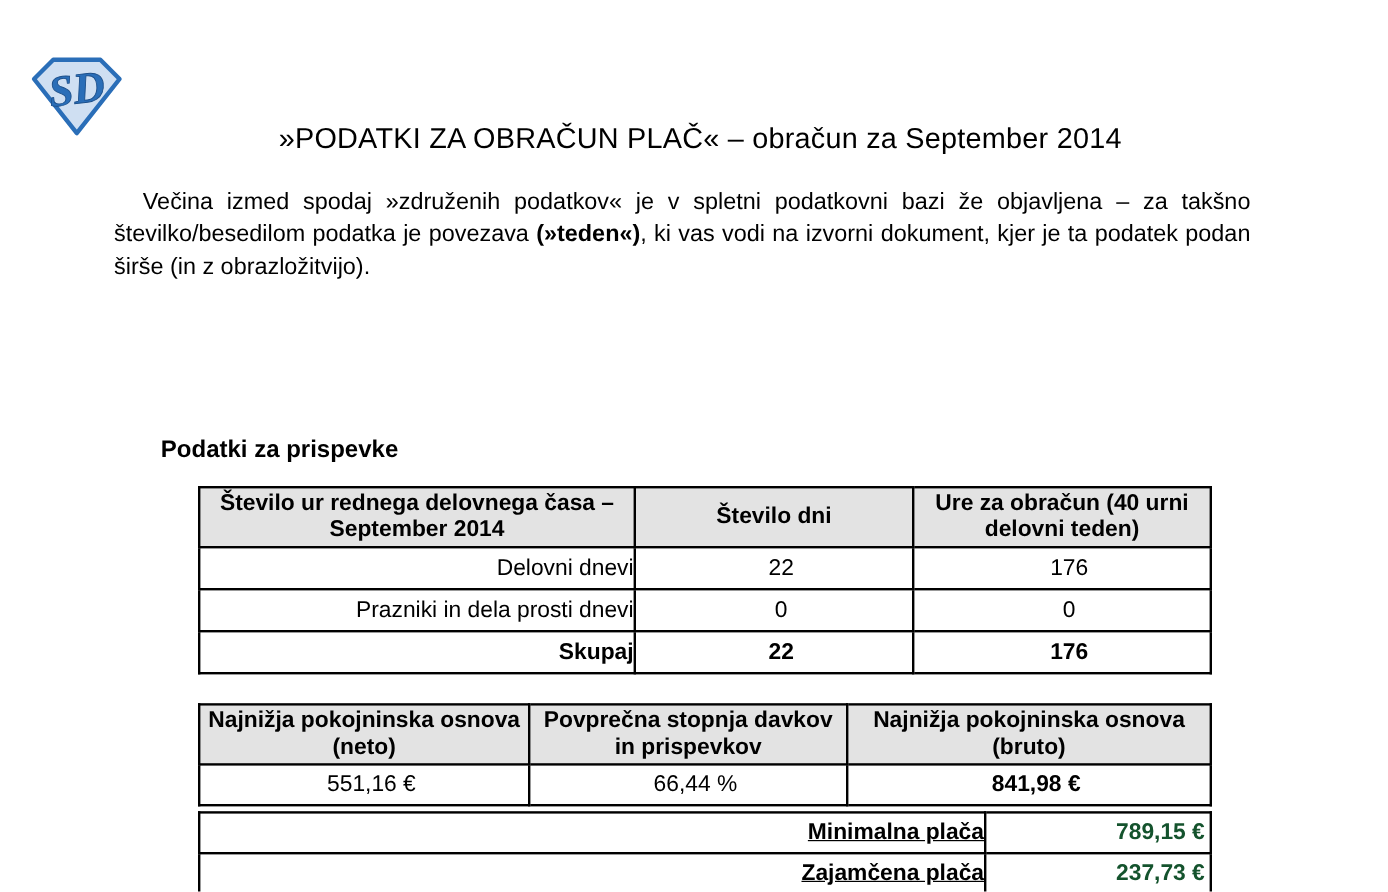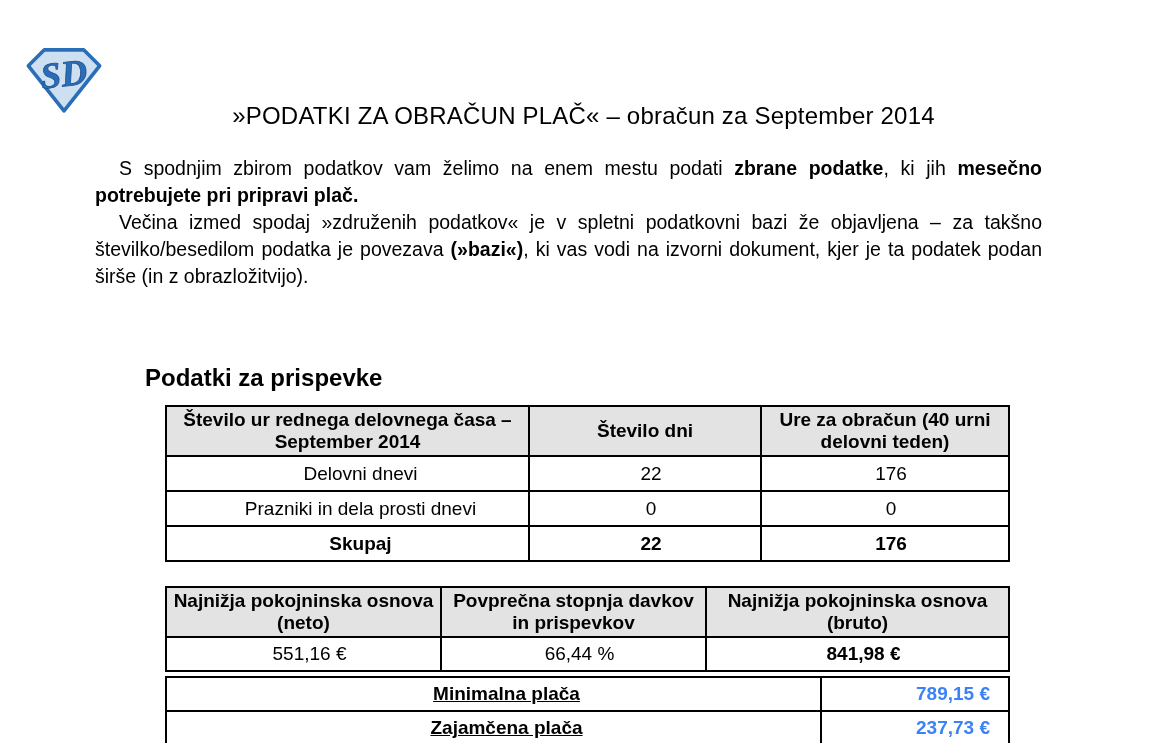--- a/index.html
+++ b/index.html
@@ -11,58 +11,57 @@
   .title {
     position: absolute; left: 95px; top: 102px; width: 947px;
     text-align: center; font-size: 24px; font-weight: normal; letter-spacing: 0.2px;
     padding-left: 30px;
   }
 
   .intro { position: absolute; left: 95px; top: 155px; width: 947px;
            font-size: 19.5px; line-height: 27px; text-align: justify; }
   .intro p { text-indent: 24px; }
 
-  .section-heading { position: absolute; left: 145px; top: 364px;
-                     font-size: 24px; font-weight: bold; }
+  .section-heading { position: absolute; left: 134px; top: 364px;
+                     font-size: 20px; font-weight: bold; }
 
   table { border-collapse: collapse; table-layout: fixed; position: absolute; left: 165px; border-radius: 13px; }
   td, th { border: 2px solid #000; font-size: 19px; overflow: hidden; }
   th { background: #e3e3e3; font-weight: bold; text-align: center; vertical-align: middle; padding: 2px 6px; }
   td { vertical-align: middle; }
 
   .t1 { top: 405px; width: 843px; }
   .t1 .hrow { height: 49px; }
   .t1 .drow { height: 35px; }
   .t2 { top: 586px; width: 843px; }
   .t2 .hrow { height: 50px; }
   .t2 .drow { height: 34px; }
   .t3 { top: 676px; width: 843px; }
   .t3 .drow { height: 34px; }
 
-  td.label { text-align: center; padding-left: 26px; }
+  td.label { text-align: right; padding-left: 26px; }
   td.num   { text-align: center; padding-left: 12px; }
   .bold    { font-weight: bold; }
-  td.money-link { text-align: right; padding-right: 18px; font-weight: bold; color: #3b82f6; }
+  td.money-link { text-align: right; padding-right: 4px; font-weight: bold; color: #14532d; }
   .t3 td.label { font-weight: bold; text-decoration: underline; }
 </style>
 </head>
 <body>
 
 <div class="logo">
   <svg viewBox="0 0 110 95" width="80" height="72">
     <polygon points="6,28 28,6 82,6 104,28 55,90" fill="#cfdff2" stroke="#2a6eb8" stroke-width="5" stroke-linejoin="round"></polygon>
     <text x="56" y="56" font-size="50" font-weight="bold" font-style="italic" fill="#2a6eb8" stroke="#1c4f8a" stroke-width="1" text-anchor="middle" transform="rotate(-7 55 48)" font-family="'Liberation Serif', serif">SD</text>
   </svg>
 </div>
 
 <div class="title">»PODATKI ZA OBRAČUN PLAČ« – obračun za September 2014</div>
 
 <div class="intro">
-  <p><span>S spodnjim zbirom podatkov vam želimo na enem mestu podati </span><b>zbrane podatke</b><span>, ki jih </span><b>mesečno potrebujete pri pripravi plač.</b></p>
-  <p><span>Večina izmed spodaj »združenih podatkov« je v spletni podatkovni bazi že objavljena – za takšno številko/besedilom podatka je povezava </span><b>(»bazi«)</b><span>, ki vas vodi na izvorni dokument, kjer je ta podatek podan širše (in z obrazložitvijo).</span></p>
+  <p><span>Večina izmed spodaj »združenih podatkov« je v spletni podatkovni bazi že objavljena – za takšno številko/besedilom podatka je povezava </span><b>(»teden«)</b><span>, ki vas vodi na izvorni dokument, kjer je ta podatek podan širše (in z obrazložitvijo).</span></p>
 </div>
 
 <div class="section-heading">Podatki za prispevke</div>
 
 <table class="t1">
   <colgroup>
       <col style="width:363px">
       <col style="width:232px">
       <col style="width:248px">
     </colgroup>

